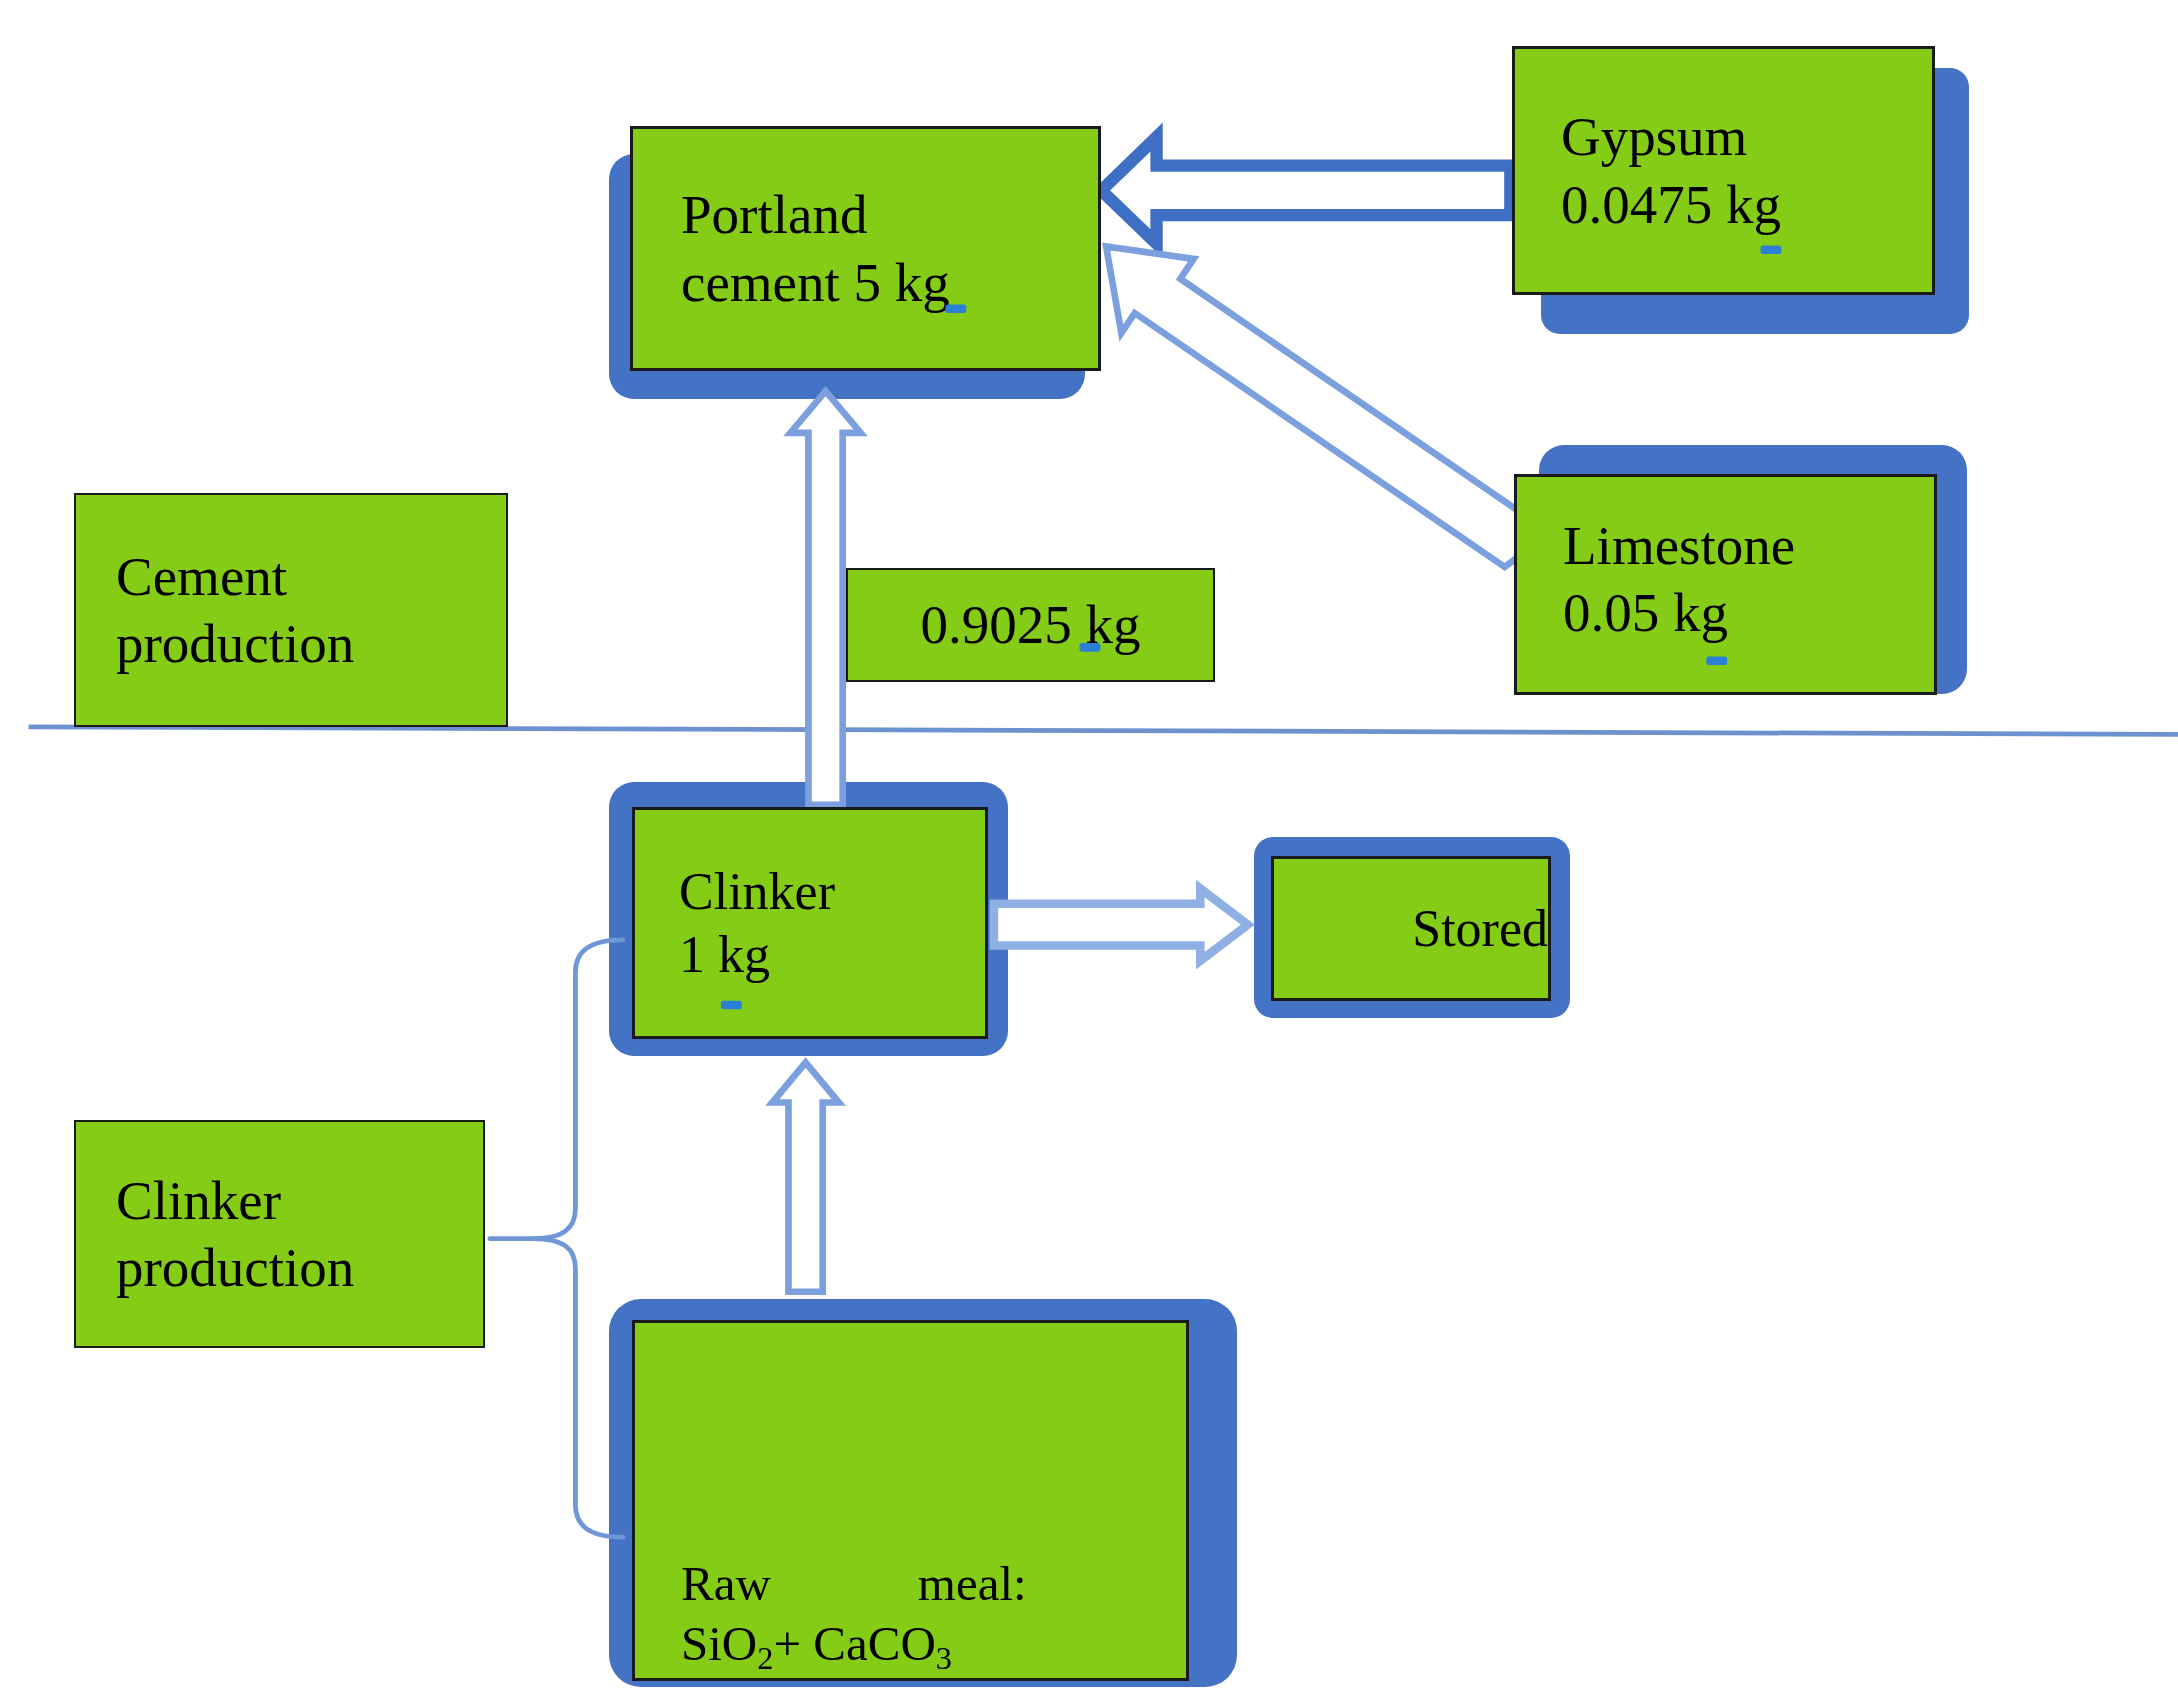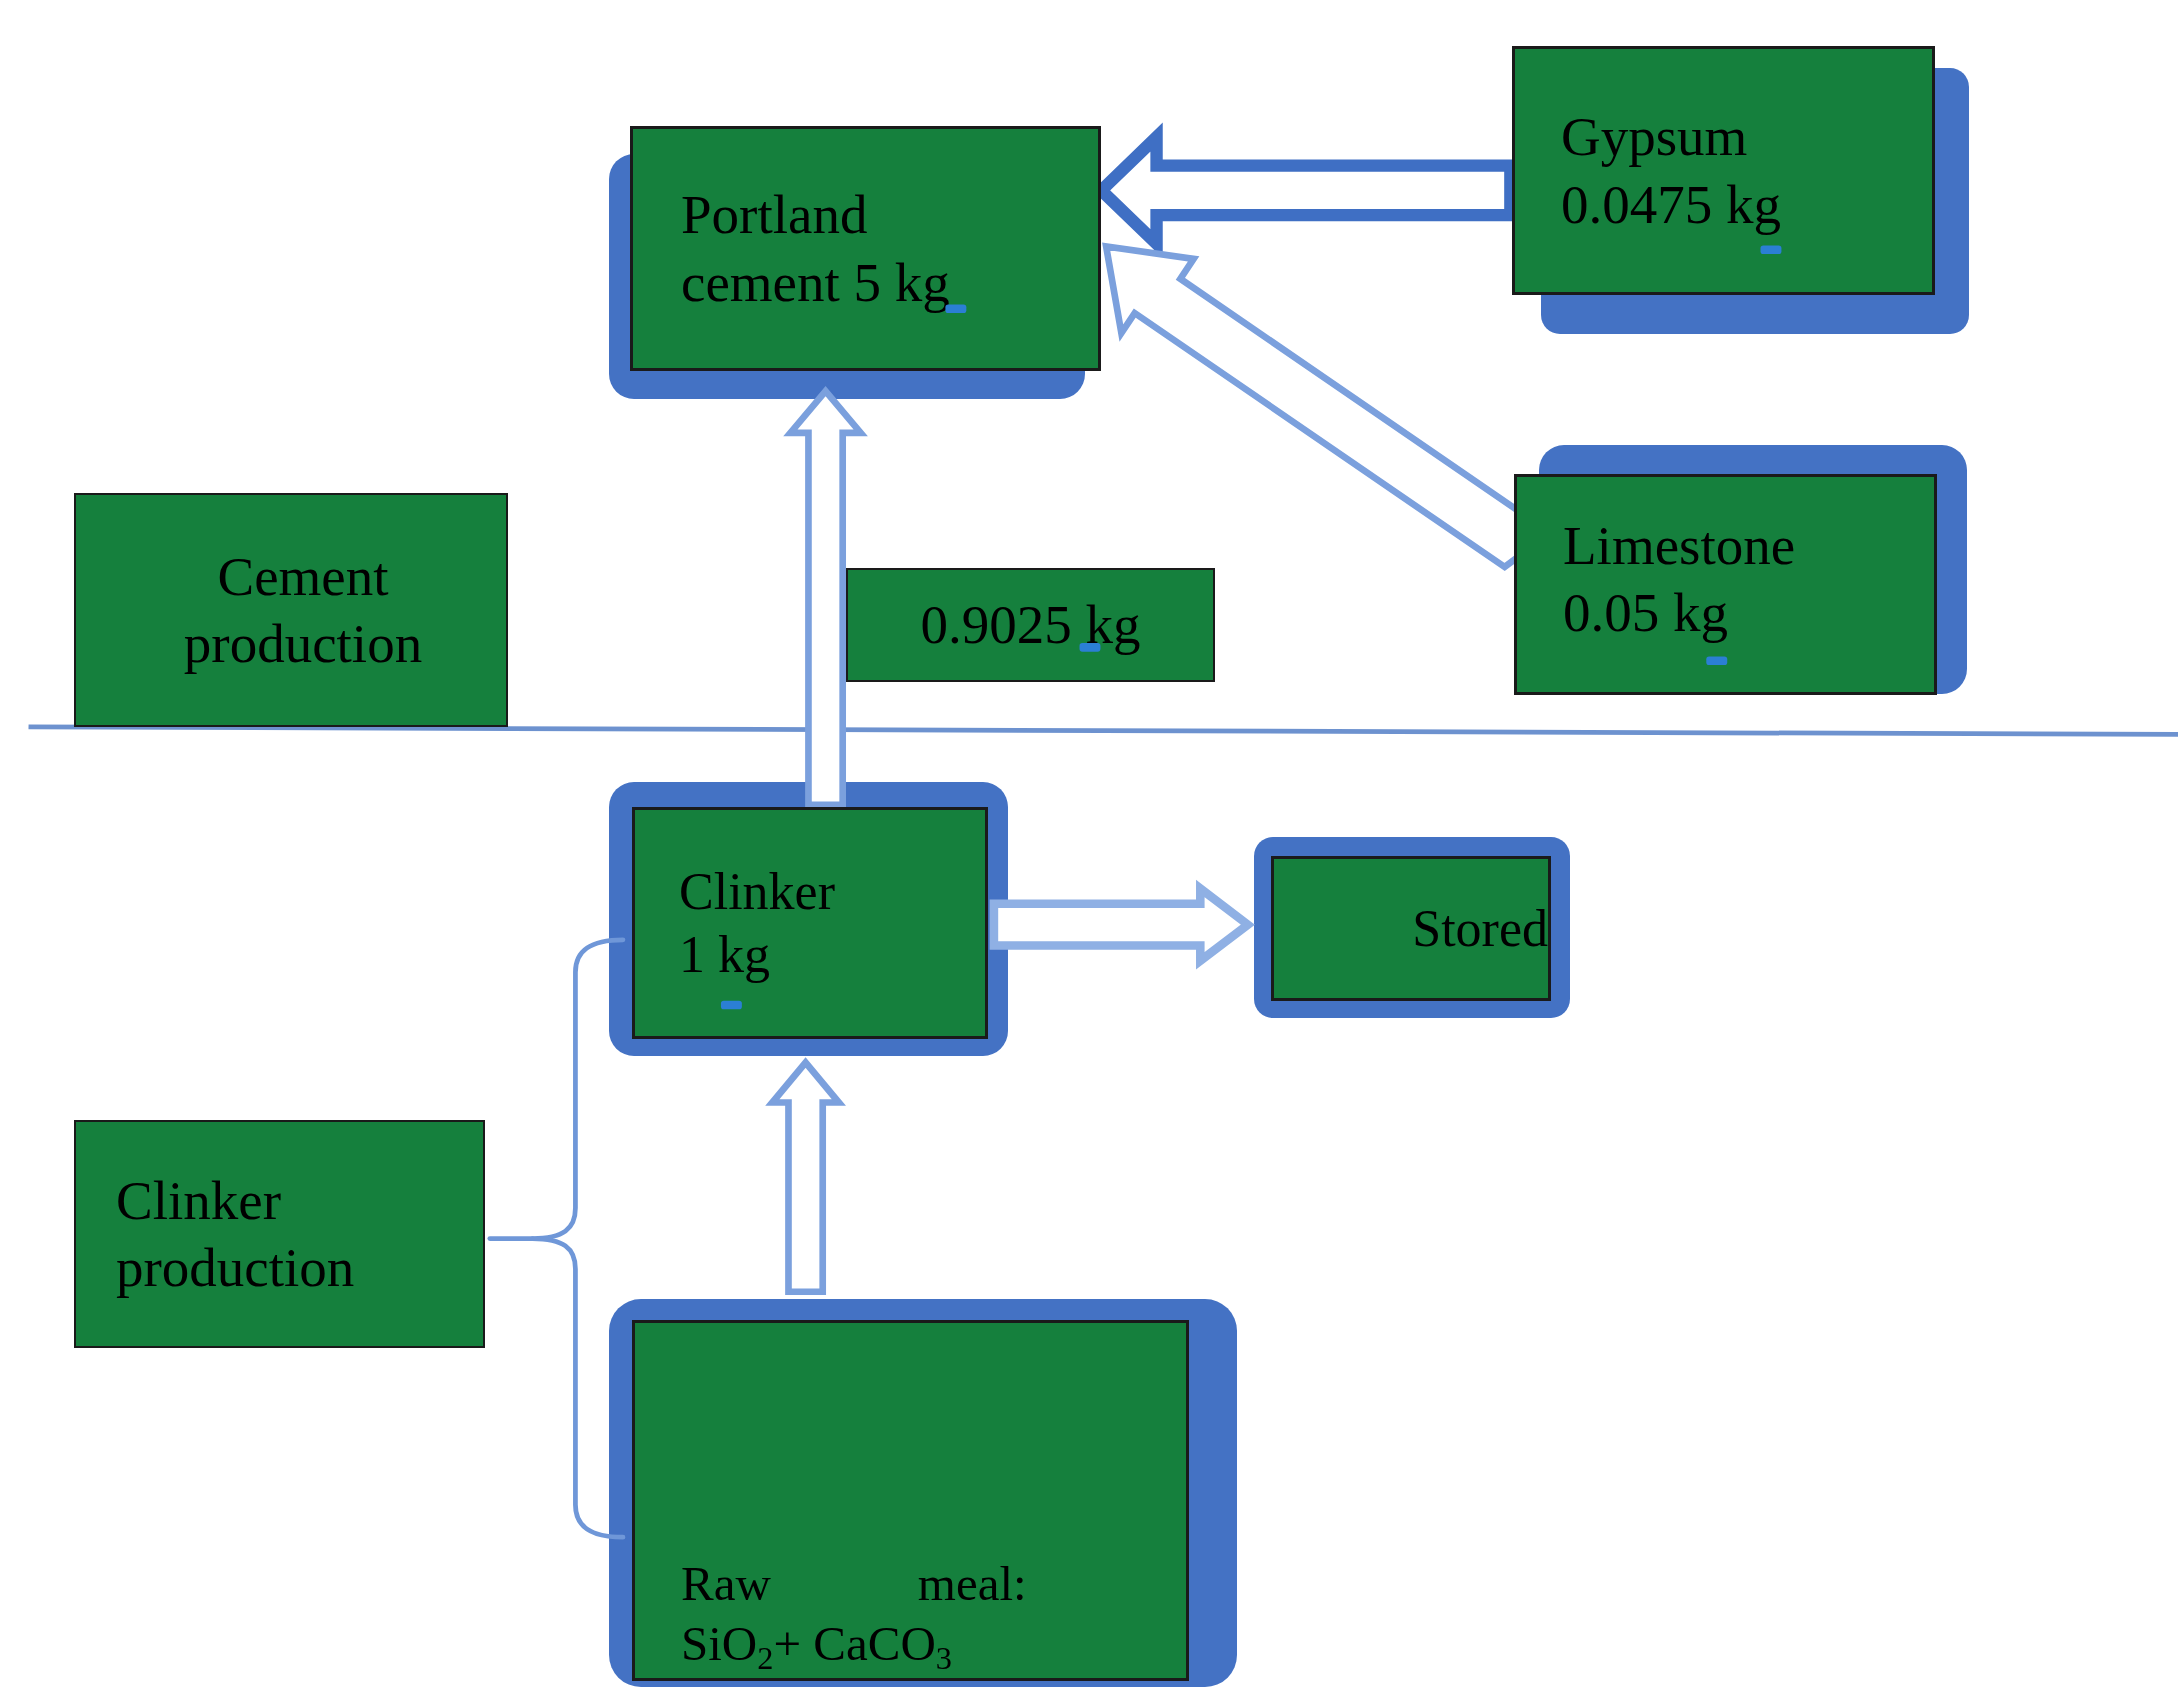--- a/index.html
+++ b/index.html
@@ -15,21 +15,21 @@
     position: relative;
     width: 2179px;
     height: 1699px;
     background: #ffffff;
     overflow: hidden;
   }
   
   .node {
     position: absolute;
     box-sizing: border-box;
-    background: #15803d;
+    background: #84cc16;
     border: 3.8px solid #1a1a1a;
     color: #000000;
     display: flex;
     flex-direction: column;
     justify-content: center;
     z-index: 30;
   }
   .node .line {
     white-space: pre;
     line-height: 1.22;
@@ -192,21 +192,21 @@
 
   <div class="node" style="left:1271px; top:856px; width:280px; height:145px; align-items:flex-end;">
     <div class="line t-lg">Stored</div>
   </div>
 
   <div class="node" style="left:632px; top:1320px; width:557px; height:361px; padding:0 0 0 46px; justify-content:flex-end;">
     <div class="line t-md" style="margin-top:38px;">Raw            meal:</div>
     <div class="line t-md">SiO<sub>2</sub>+ CaCO<sub>3</sub></div>
   </div>
 
-  <div class="node plain" style="left:74px; top:493px; width:434px; height:234px; padding:0 16px 0 40px;text-align:center;">
+  <div class="node plain" style="left:74px; top:493px; width:434px; height:234px; padding:0 16px 0 40px;">
     <div class="line t-xl">Cement</div>
     <div class="line t-xl">production</div>
   </div>
 
   <div class="node plain" style="left:74px; top:1120px; width:411px; height:228px; padding:0 0 0 40px;">
     <div class="line t-xl">Clinker</div>
     <div class="line t-xl">production</div>
   </div>
 
   <div class="node plain" style="left:846px; top:556px; width:369px; height:114px; align-items:center; z-index:40;margin-top:12px;">

